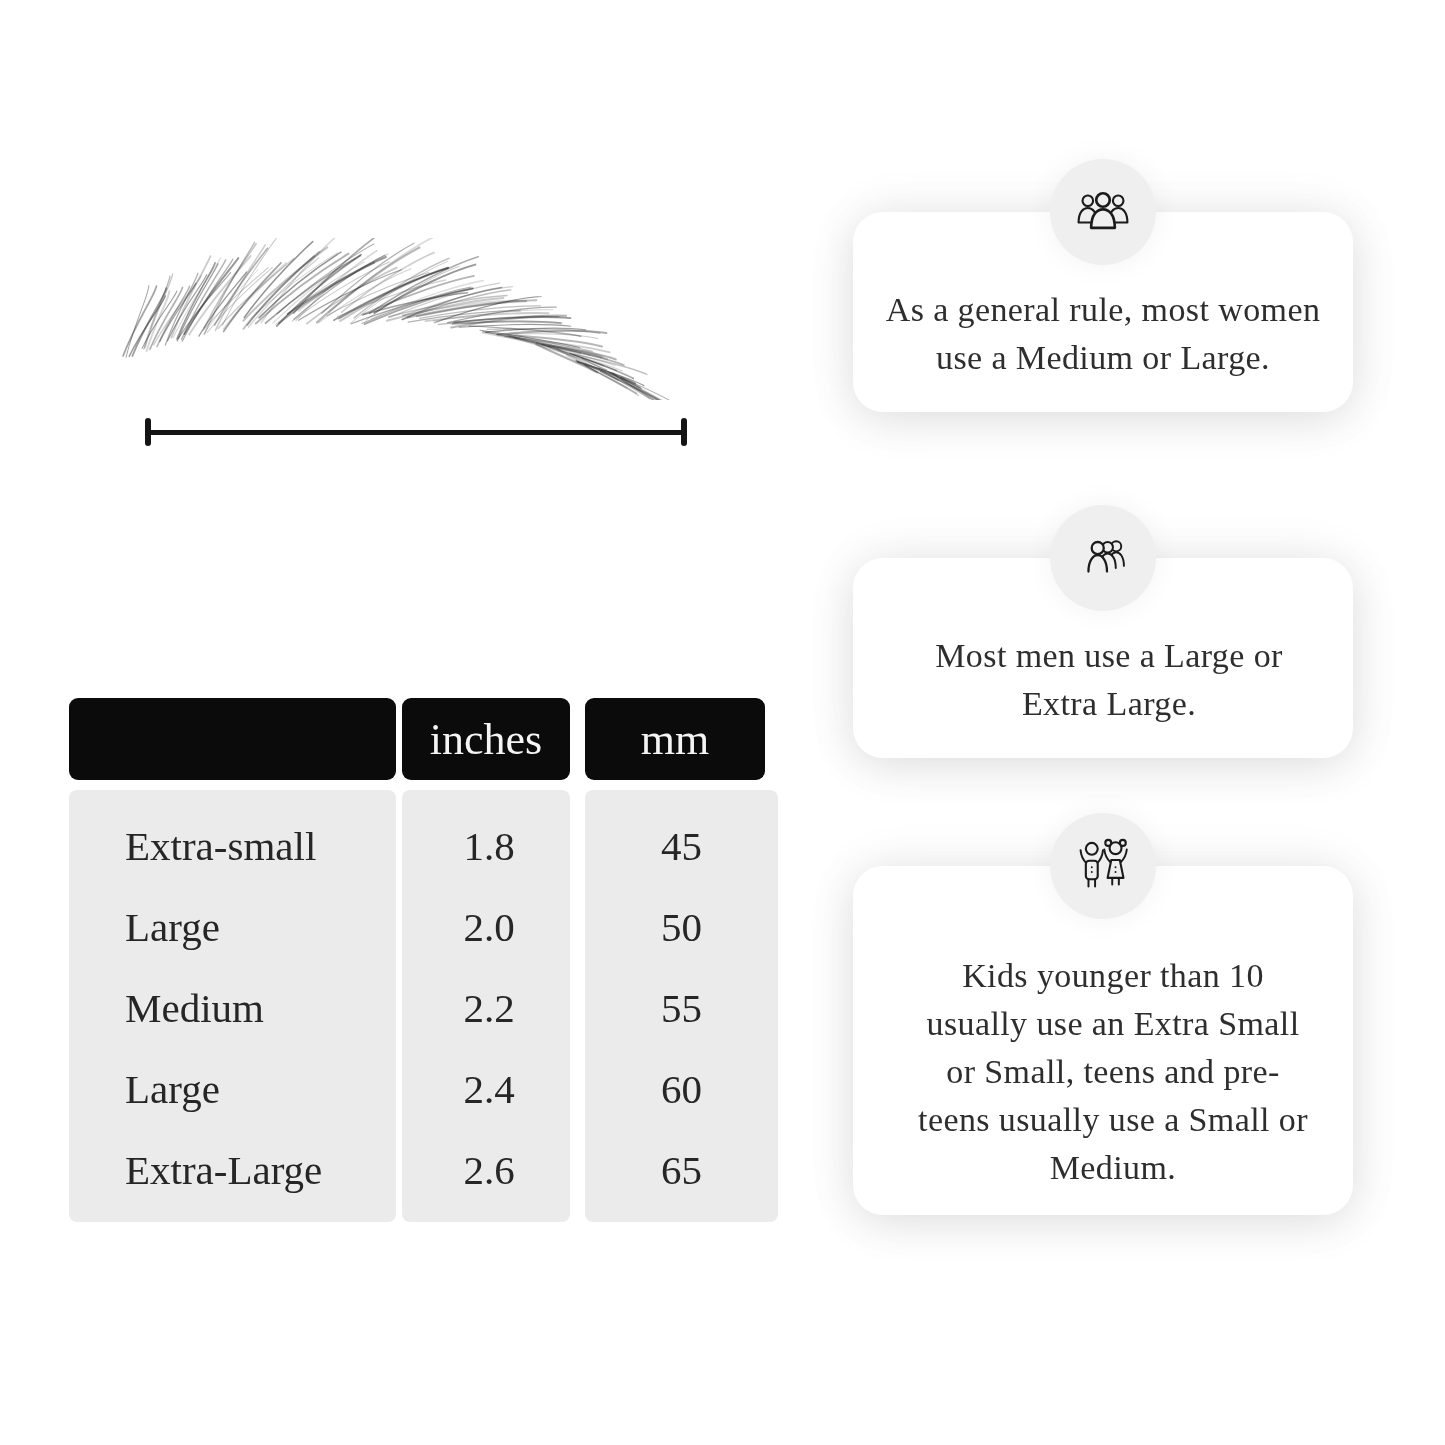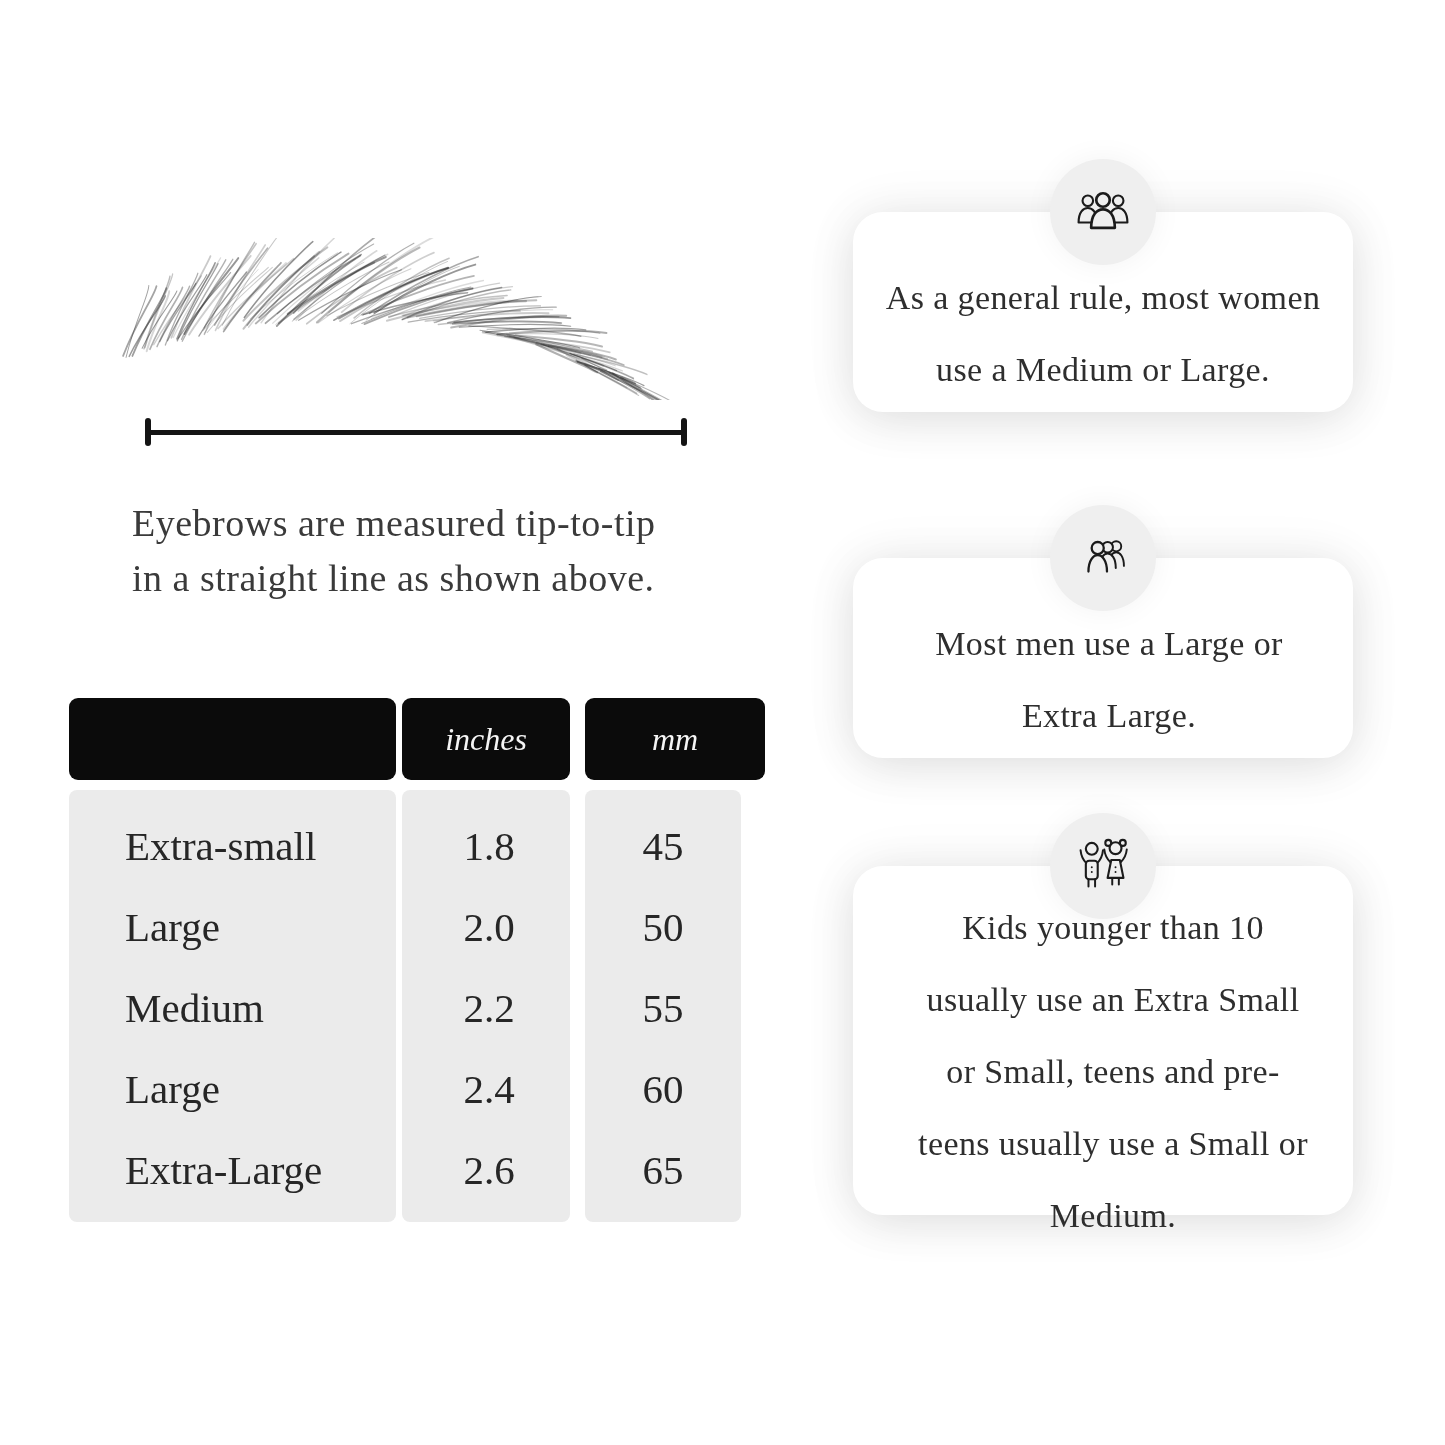--- a/index.html
+++ b/index.html
@@ -17,46 +17,46 @@
   .ruler::before,.ruler::after{
     content:"";position:absolute;top:0;width:6px;height:28px;background:#141414;border-radius:3px;
   }
   .ruler::before{left:0;}
   .ruler::after{right:0;}
   .caption{position:absolute;left:132px;top:496px;width:600px;
     font-size:38px;line-height:55px;color:#3a3a3a;letter-spacing:.5px;}
   
   .th{position:absolute;top:698px;height:82px;background:#0b0b0b;border-radius:9px;
       display:flex;align-items:center;justify-content:center;
-      color:#f5f5f5;font-size:32px;font-style:italic;}
+      color:#f5f5f5;font-size:44px;}
   .th1{left:69px;width:327px;}
   .th2{left:402px;width:168px;}
   .th3{left:585px;width:180px;text-align:center;}
   .tb{position:absolute;top:790px;height:432px;background:#ebebeb;border-radius:8px;
       padding-top:15px;box-sizing:border-box;}
   .tb1{left:69px;width:327px;}
   .tb2{left:402px;width:168px;padding-left:6px;}
-  .tb3{left:585px;width:156px;}
+  .tb3{left:585px;width:193px;}
   .cell{height:81px;display:flex;align-items:center;font-size:41px;color:#262626;}
   .tb1 .cell{padding-left:56px;}
   .tb2 .cell,.tb3 .cell{justify-content:center;}
   
   .card{position:absolute;left:853px;width:500px;background:#ffffff;border-radius:30px;
         box-shadow:0 8px 45px rgba(0,0,0,0.10),0 0 60px rgba(0,0,0,0.05);
         display:flex;flex-direction:column;align-items:center;justify-content:center;
         box-sizing:border-box;}
   .card-1{top:212px;height:200px;padding-top:44px;}
   .card-2{top:558px;height:200px;padding-top:44px;}
   .card-3{top:866px;height:349px;padding-top:62px;padding-left:8px;}
   .icon-circle{position:absolute;top:-53px;left:50%;transform:translateX(-50%);
         width:106px;height:106px;border-radius:50%;background:#efefef;
         box-shadow:0 0 30px rgba(0,0,0,0.05);
         display:flex;align-items:center;justify-content:center;}
   .icon-circle svg{width:66px;height:66px;}
-  .card-text{font-size:34px;line-height:72px;text-align:center;color:#2e2e2e;letter-spacing:.4px;}
+  .card-text{font-size:34px;line-height:48px;text-align:center;color:#2e2e2e;letter-spacing:.4px;}
   .w460{max-width:462px;}
   .w400{max-width:402px;margin-left:12px;}
   .ic{stroke:#1b1b1b;stroke-width:3.2;fill:#efefef;stroke-linecap:round;stroke-linejoin:round;}
   .ic-n{stroke:#1b1b1b;stroke-width:3;fill:none;stroke-linecap:round;stroke-linejoin:round;}
   .ic-d{fill:#1b1b1b;stroke:none;}
 </style>
 </head>
 <body>
 
 <div id="canvas">
@@ -201,24 +201,20 @@
         <path d="M521.2,122.4 C542.4,128.6 567.0,134.8 585.6,143.7" stroke="rgba(35,35,35,0.50)" stroke-width="1.85" fill="none" stroke-linecap="round"></path>
         <path d="M556.9,133.2 C578.4,145.1 603.1,155.4 622.4,166.7" stroke="rgba(35,35,35,0.27)" stroke-width="2.19" fill="none" stroke-linecap="round"></path>
         <path d="M560.5,133.5 C576.7,144.5 597.2,154.2 614.1,165.2" stroke="rgba(35,35,35,0.42)" stroke-width="1.74" fill="none" stroke-linecap="round"></path>
         <path d="M569.5,138.0 C591.3,149.9 616.3,160.2 636.0,171.8" stroke="rgba(35,35,35,0.38)" stroke-width="1.75" fill="none" stroke-linecap="round"></path>
         <path d="M570.7,138.0 C589.7,146.1 612.5,153.7 631.0,164.1" stroke="rgba(35,35,35,0.34)" stroke-width="1.02" fill="none" stroke-linecap="round"></path>
       </svg>
   </div>
 
   <div class="ruler"></div>
 
-  <div class="caption">
-    <div>Eyebrows are measured tip-to-tip</div>
-    <div>in a straight line as shown above.</div>
-  </div>
 
   <div class="th th1"></div>
   <div class="th th2">inches</div>
   <div class="th th3">mm</div>
 
   <div class="tb tb1">
     <div class="cell">Extra-small</div>
     <div class="cell">Large</div>
     <div class="cell">Medium</div>
     <div class="cell">Large</div>

